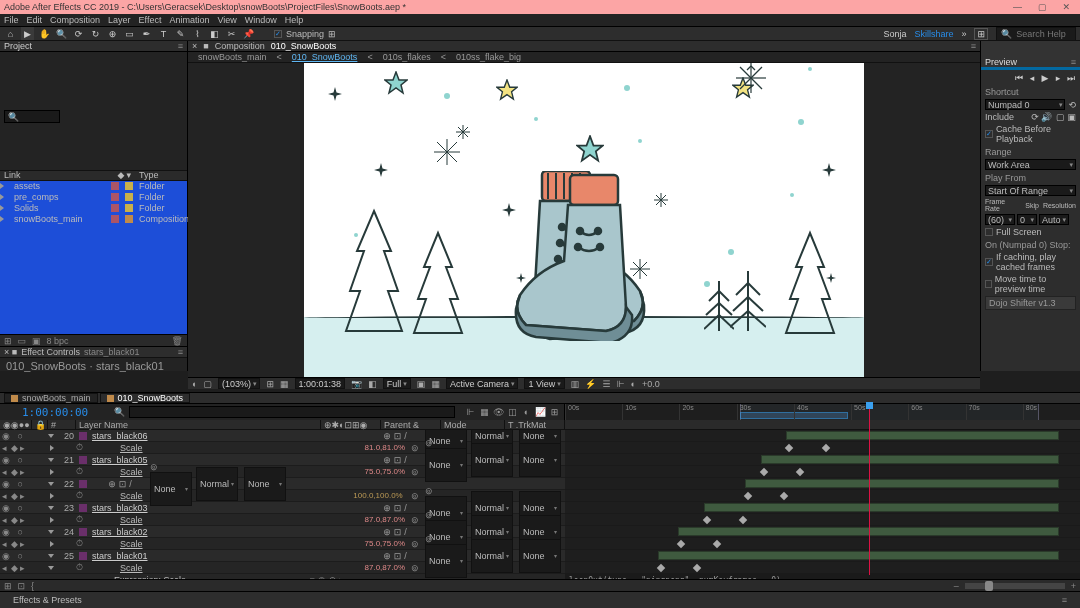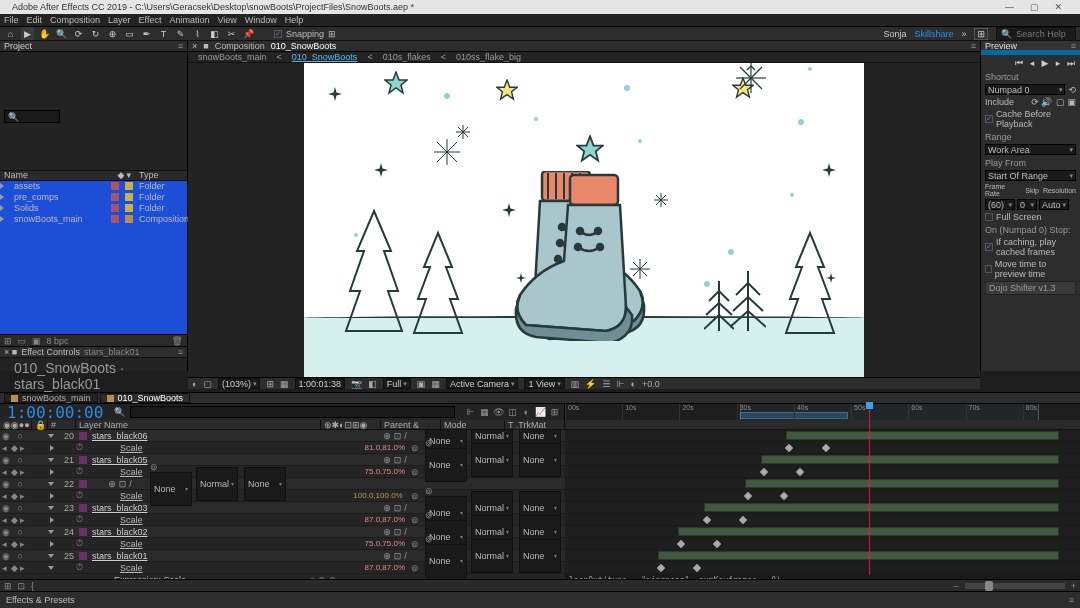--- a/index.html
+++ b/index.html
@@ -1,17 +1,17 @@
 <!DOCTYPE html>
 <html><head>
 <meta charset="utf-8">
 <style>
 * { margin:0; padding:0; box-sizing:border-box; font-family:'Segoe UI',Tahoma,sans-serif; font-size:9px; user-select:none; }
 body { background:#1e1e1e; color:#ccc; width:1080px; height:608px; overflow:hidden; position:relative; }
-.title-bar { height:14px; background:#e5e5e5; color:#333; display:flex; align-items:center; padding:0 12px; font-size:8px; }
+.title-bar { height:14px; background:#fca5a5; color:#333; display:flex; align-items:center; padding:0 4px; font-size:8px; }
 .title-bar .title-text { flex:1; }
 .window-btns { display:flex; gap:16px; padding-right:6px; color:#555; }
 .menu-bar { height:12px; background:#232323; display:flex; align-items:center; gap:8px; padding:0 4px; color:#bbb; font-size:8px; }
 .menu-bar span { cursor:default; }
 .tool-bar { height:15px; background:#2d2d2d; border-top:1px solid #000; border-bottom:1px solid #111; display:flex; align-items:center; gap:4px; padding:0 4px; position:relative; }
 .tool-btn { width:13px; height:13px; display:flex; align-items:center; justify-content:center; color:#ccc; }
 .tool-btn.selected { background:#3a3a3a; }
 .snapping { position:absolute; left:274px; display:flex; align-items:center; gap:4px; color:#bbb; font-size:8px; }
 .right-cluster { position:absolute; right:4px; display:flex; align-items:center; gap:8px; color:#ccc; }
 .right-cluster .user { color:#ccc; }
@@ -50,42 +50,42 @@
 .star4 svg { display:block; }
 .star5 { position:absolute; width:22px; height:22px; }
 .flake { position:absolute; color:#273a3a; }
 .dot { position:absolute; width:6px; height:6px; border-radius:50%; background:#8fd4cf; }
 .dot.tiny{width:4px;height:4px;}
 .viewer-footer { height:14px; background:#2d2d2d; border-top:1px solid #000; display:flex; align-items:center; gap:6px; padding:0 4px; color:#aaa; font-size:8px; }
 .vf-item { display:flex; align-items:center; gap:2px; }
 .vf-sel { background:#1a1a1a; border:1px solid #111; padding:0 3px; height:11px; display:flex; align-items:center; color:#ccc; }
 .vf-dd::after{content:"▾"; font-size:7px; margin-left:2px; color:#888;}
 .right-pane { width:100px; background:#2d2d2d; border-left:1px solid #000; display:flex; flex-direction:column; }
-.rp-tab { height:14px; background:#333; border-bottom:5px solid #0369a1; padding:0 4px; display:flex; align-items:flex-start; color:#ddd;}
+.rp-tab { height:29px; background:#333; border-bottom:3px solid #0369a1; padding:0 4px; display:flex; align-items:flex-end; color:#ddd;}
 .rp-body { flex:1; padding:3px 4px; font-size:8px; color:#bbb; display:flex; flex-direction:column; gap:2px; }
 .rp-row { display:flex; align-items:center; gap:3px; }
 .rp-transport { display:flex; gap:3px; justify-content:flex-end; }
 .rp-transport span{width:10px; text-align:center; color:#ccc;}
 .rp-sel { background:#1a1a1a; border:1px solid #000; padding:0 2px; height:11px; width:100%; display:flex; align-items:center; justify-content:space-between;}
 .rp-sel::after{content:"▾"; font-size:7px; color:#888;}
 .rp-sel.sm{width:30px;}
 .rp-check { width:8px; height:8px; border:1px solid #555; display:inline-flex; align-items:center; justify-content:center; font-size:7px; color:#288ce8;}
 .rp-head { color:#999; margin-top:1px;}
 .rp-btn { background:#3a3a3a; border:1px solid #222; padding:1px 3px; color:#999; }
 .effect-pane { height:25px; background:#232323; border-top:1px solid #000;}
 .ep-tab { height:11px; background:#2d2d2d; border-bottom:1px solid #111; display:flex; align-items:center; gap:4px; padding:0 4px; color:#bbb; font-size:8px;}
-.ep-body { padding:2px 6px; font-size:14px; color:#999;margin-left:8px;}
+.ep-body { padding:2px 6px; font-size:11px; color:#999;}
 .timeline { position:absolute; left:0; right:0; bottom:17px; top:392px; background:#232323; border-top:1px solid #000; display:flex; flex-direction:column;}
 .tl-tabs { height:11px; background:#2d2d2d; border-bottom:1px solid #000; display:flex; align-items:center; gap:2px; padding:0 4px; font-size:8px;}
 .tl-tab { padding:0 6px; height:10px; display:flex; align-items:center; background:#232323; border:1px solid #111; color:#aaa;}
 .tl-tab::before{content:""; width:7px;height:7px; background:#c08a4a; margin-right:4px;}
 .tl-tab.active{background:#2d2d2d; color:#fff;}
 .tl-header { height:16px; display:flex; }
 .tl-left { width:565px; background:#232323; display:flex; align-items:center; border-right:1px solid #000; }
-.tc { color:#288ce8; padding:0 7px; font-size:16px; font-family:monospace;}
+.tc { color:#288ce8; padding:0 22px; font-size:11px; font-family:monospace;}
 .tl-search { flex:1; height:12px; background:#1a1a1a; border:1px solid #000; margin-right:6px; }
 .tl-hdr-btns { display:flex; gap:3px; padding:0 4px; color:#999; }
 .tl-hdr-btns span { width:11px; text-align:center;}
 .tl-right { flex:1; background:#1e1e1e; position:relative;}
 .ruler { position:absolute; inset:0; display:flex; }
 .ruler-tick { flex:1; border-left:1px solid #333; font-size:7px; color:#888; padding-left:2px;}
 .playhead { position:absolute; top:0; bottom:-155px; left:59%; width:1px; background:#d14; z-index:5;}
 .playhead::before{content:""; position:absolute; top:-2px; left:-3px; width:7px; height:7px; background:#3aa0ef;}
 .cti { position:absolute; top:8px; left:34%; right:45%; height:7px; background:#3a5a7a; border:1px solid #3aa0ef; opacity:.6;}
 .work-area { position:absolute; top:0; bottom:0; left:34%; right:8%; background:rgba(100,140,160,.08); border-left:1px solid #556; border-right:1px solid #556;}
@@ -112,21 +112,21 @@
 .lr-t2{width:46px;}
 .lr-dd{background:#1a1a1a; border:1px solid #111; height:14px; padding:16px 3px; display:flex; align-items:center; justify-content:space-between; color:#bbb; width:42px;}
 .lr-dd::after{content:"▾"; font-size:6px; color:#777;}
 .prop-val{color:#d88; font-size:8px; width:60px; text-align:right; padding-right:6px;}
 .prop-val.grey{color:#b95;text-align:center;}
 .track-row { height:12px; position:relative; border-bottom:1px solid #1a1a1a;}
 .bar { position:absolute; top:1px; bottom:1px; background:#3f5a3f; border:1px solid #2a3a2a;}
 .kf { position:absolute; top:3px; width:6px; height:6px; background:#aaa; transform:rotate(45deg);}
 .expr-code { position:absolute; left:0; top:0; right:0; height:12px; background:#1a1a1a; color:#999; font-family:monospace; font-size:8px; padding:0 4px; display:flex; align-items:center;}
 .tl-footer { height:12px; background:#2a2a2a; border-top:1px solid #000; display:flex; align-items:center; padding:0 4px; color:#888; gap:6px;}
-.bottom-pane { position:absolute; bottom:0; left:0; right:0; height:17px; background:#2d2d2d; border-top:1px solid #000; display:flex; align-items:center; padding:0 6px; color:#bbb;}
+.bottom-pane { position:absolute; bottom:0; left:0; right:0; height:17px; background:#2d2d2d; border-top:1px solid #000; display:flex; align-items:center; padding:0 13px; color:#bbb;}
 .chk-on::before{content:"✓";}
 </style>
 </head>
 <body>
 
 <div class="title-bar">
   <span class="title-text">Adobe After Effects CC 2019 - C:\Users\Geracsek\Desktop\snowBoots\ProjectFiles\SnowBoots.aep *</span>
   <div class="window-btns">
     <span>—</span>
     <span>▢</span>
@@ -183,21 +183,21 @@
 
   <div class="left-pane">
     <div class="project-tab">
         <span>Project</span>
         <span style="margin-left:auto;color:#888">≡</span>
       </div>
     <div class="project-body">
       <div class="proj-search">🔍</div>
     </div>
     <div class="proj-header">
-      <div class="col-name">Name</div>
+      <div class="col-name">Link</div>
       <div class="col-icons">
           <span>◆</span>
           <span>▾</span>
         </div>
       <div class="col-type">Type</div>
     </div>
     <div id="proj-rows">
         <div class="proj-row">
           <span class="fold-tri"></span>
           <span class="col-name">assets</span>

